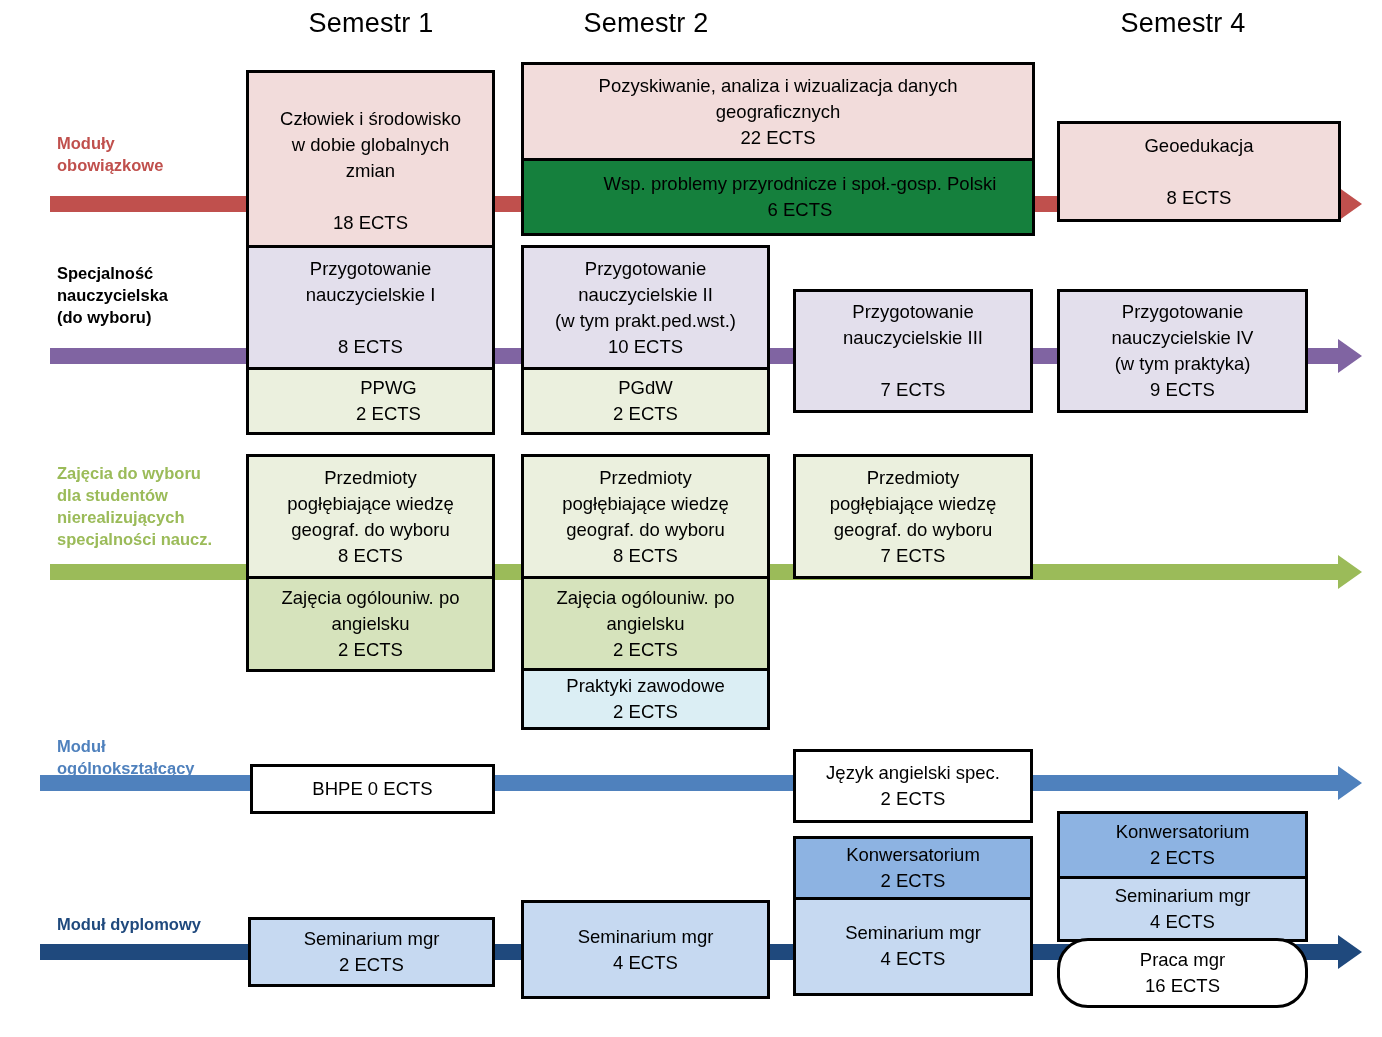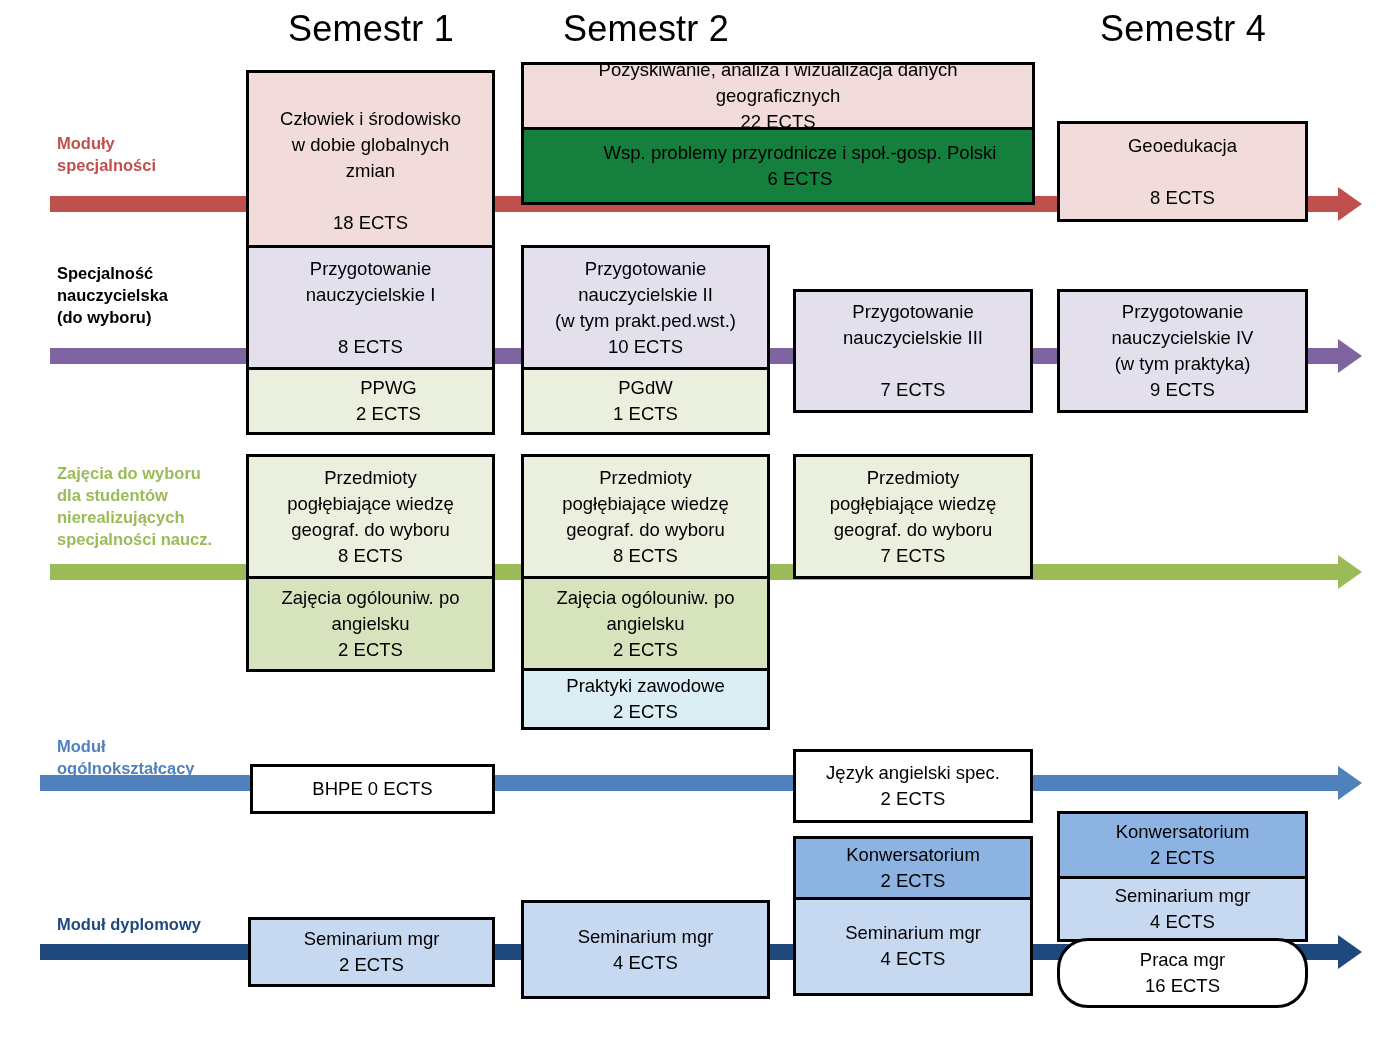--- a/index.html
+++ b/index.html
@@ -7,21 +7,21 @@
     width:1382px;height:1037px;
     background:#ffffff;
     font-family:"Liberation Sans", sans-serif;
     overflow:hidden;
   }
   #stage{position:relative;width:1382px;height:1037px;}
 
   
   .sem-head{
     position:absolute;
-    font-size:36px;
+    font-size:27px;
     color:#000000;
     text-align:center;
     white-space:nowrap;
     letter-spacing:.2px;
   }
 
   
   .row-label{
     position:absolute;
     font-weight:bold;
@@ -73,42 +73,42 @@
 </head>
 <body>
 
 <div id="stage">
 
   <div class="sem-head" style="left:246px;top:8px;width:250px;">Semestr 1</div>
   <div class="sem-head" style="left:521px;top:8px;width:250px;">Semestr 2</div>
   <div class="sem-head" style="left:1057px;top:8px;width:252px;">Semestr 4</div>
 
   <div class="row-label" style="left:57px;top:132px;color:#c0504d;">Moduły
-specjalności</div>
+obowiązkowe</div>
 
   <div class="track" style="left:50px;top:196px;width:1290px;">
     <div class="bar" style="background:#c0504d;"></div>
     <div class="head" style="border-left:24px solid #c0504d;"></div>
   </div>
 
   <div class="box" style="left:246px;top:70px;width:249px;height:202px;background:#f2dcdb;">Człowiek i środowisko
 w dobie globalnych
 zmian
 
 18 ECTS</div>
 
   <div class="stack" style="left:521px;top:62px;width:514px;">
-    <div class="seg" style="height:68px;background:#f2dcdb;">Pozyskiwanie, analiza i wizualizacja danych
+    <div class="seg" style="height:99px;background:#f2dcdb;">Pozyskiwanie, analiza i wizualizacja danych
 geograficznych
 22 ECTS</div>
     <div class="seg" style="height:78px;background:#15803d;padding-left:44px;">Wsp. problemy przyrodnicze i społ.-gosp. Polski
 6 ECTS</div>
   </div>
 
-  <div class="box" style="left:1057px;top:121px;width:251px;height:101px;background:#f2dcdb;">Geoedukacja
+  <div class="box" style="left:1057px;top:121px;width:284px;height:101px;background:#f2dcdb;">Geoedukacja
 
 8 ECTS</div>
 
   <div class="row-label" style="left:57px;top:262px;color:#000000;">Specjalność
 nauczycielska
 (do wyboru)</div>
 
   <div class="track" style="left:50px;top:348px;width:1290px;">
     <div class="bar" style="background:#8064a2;"></div>
     <div class="head" style="border-left:24px solid #8064a2;"></div>
@@ -122,21 +122,21 @@
     <div class="seg" style="height:68px;background:#ebf0de;padding-left:36px;">PPWG
 2 ECTS</div>
   </div>
 
   <div class="stack" style="left:521px;top:245px;width:249px;">
     <div class="seg" style="height:125px;background:#e3dfec;">Przygotowanie
 nauczycielskie II
 (w tym prakt.ped.wst.)
 10 ECTS</div>
     <div class="seg" style="height:68px;background:#ebf0de;">PGdW
-1 ECTS</div>
+2 ECTS</div>
   </div>
 
   <div class="box" style="left:793px;top:289px;width:240px;height:124px;background:#e3dfec;">Przygotowanie
 nauczycielskie III
 
 7 ECTS</div>
 
   <div class="box" style="left:1057px;top:289px;width:251px;height:124px;background:#e3dfec;">Przygotowanie
 nauczycielskie IV
 (w tym praktyka)

